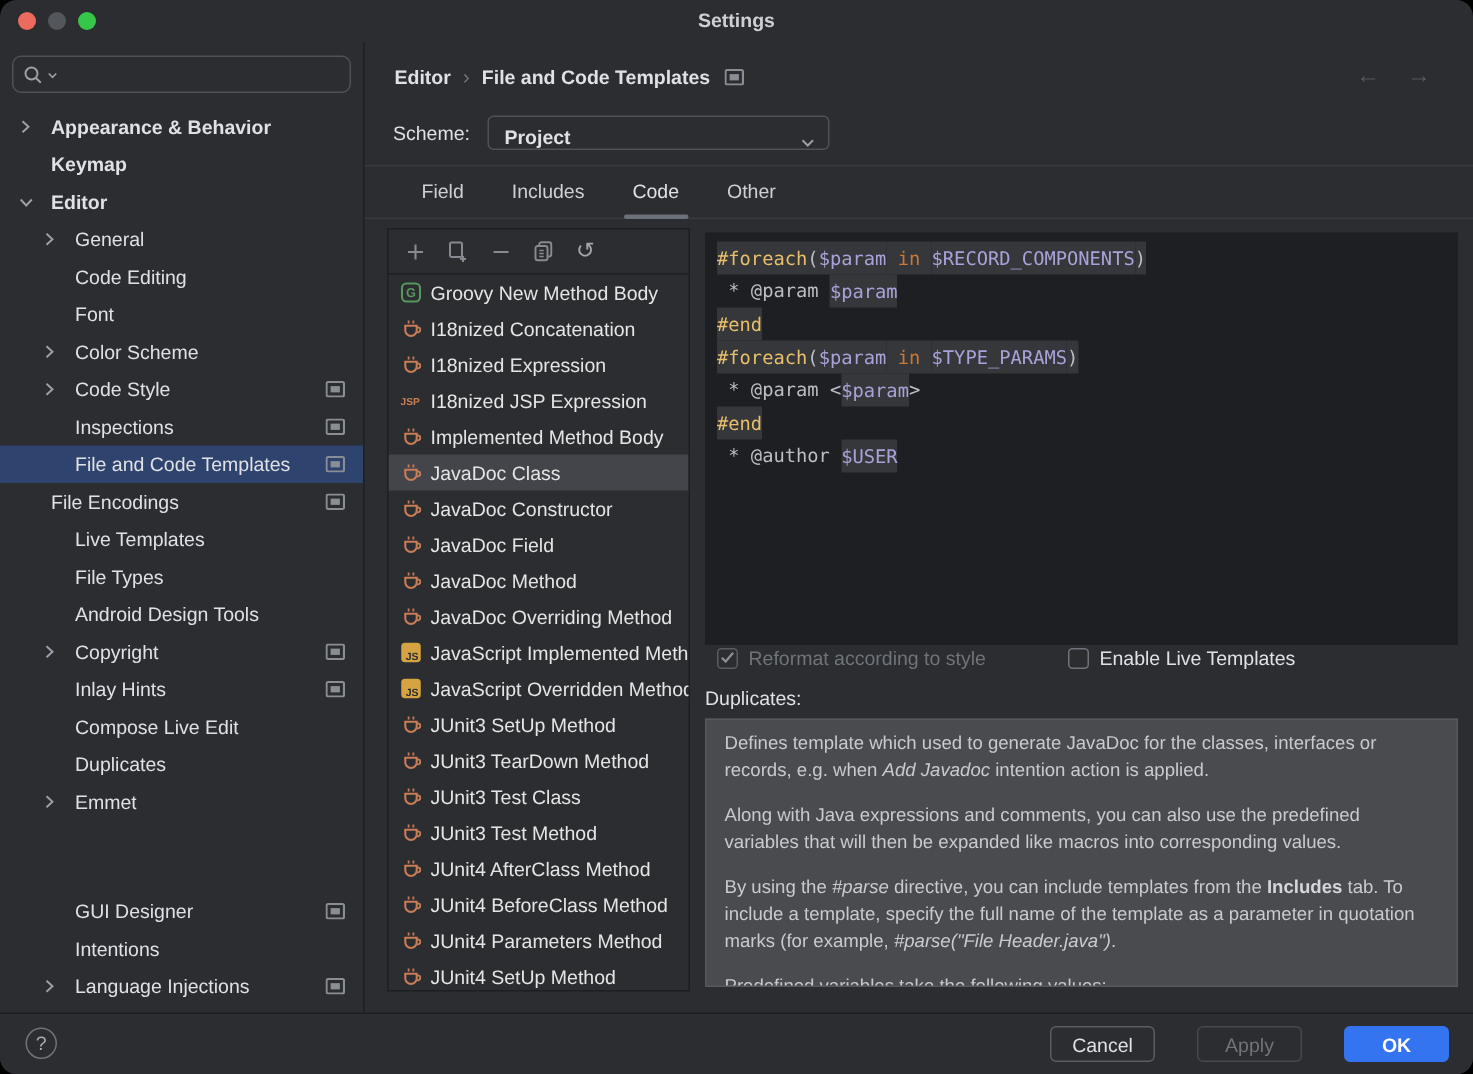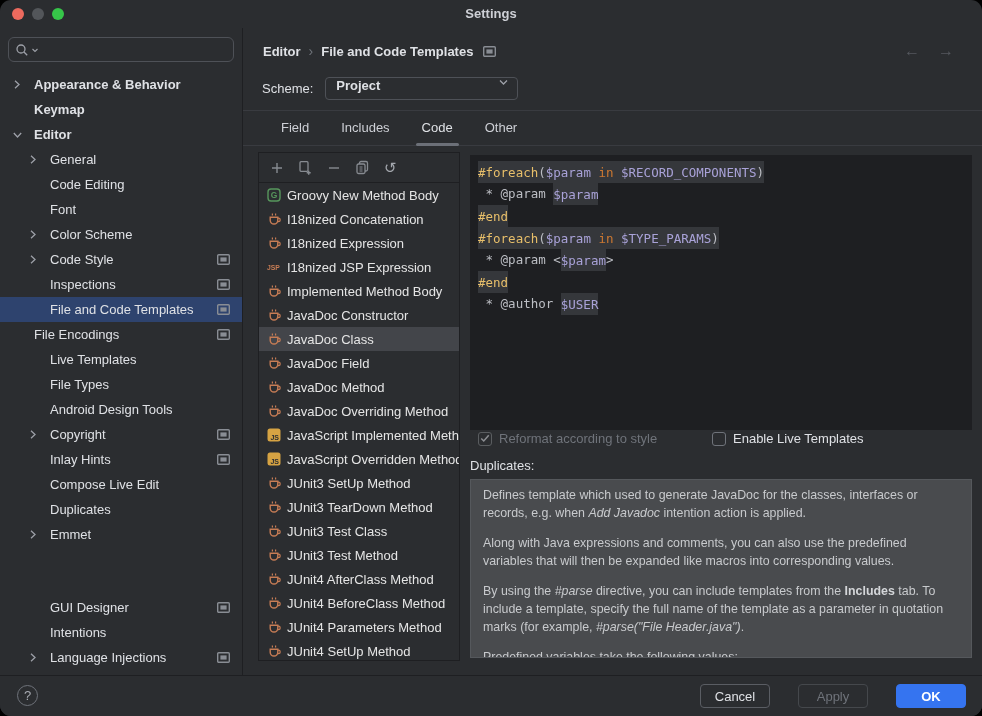--- a/index.html
+++ b/index.html
@@ -29,21 +29,21 @@
 
   
   .content{position:absolute;left:243px;top:28px;right:0;bottom:40px;}
   .crumbrow{position:absolute;top:0;left:0;right:0;height:46px;display:flex;align-items:center;padding-left:20px;box-sizing:border-box;}
   .crumb{font-weight:700;color:#DFE1E5;}
   .crumb-sep{color:#6F737A;margin:0 8px;font-size:14px;}
   .crumb-mon{margin-left:10px;display:flex;align-items:center;}
   .navarrows{position:absolute;right:28px;top:0;height:46px;display:flex;align-items:center;gap:18px;color:#56595F;font-size:16px;}
   .schemerow{position:absolute;top:49px;left:19px;display:flex;align-items:center;}
   .schemelabel{margin-right:12px;}
-  .schemeselect{width:193px;height:23px;border:1px solid #4E5157;border-radius:4px;display:flex;align-items:flex-start;padding:0 8px 0 10px;box-sizing:border-box;gap:18px;}
+  .schemeselect{width:228px;height:23px;border:1px solid #4E5157;border-radius:4px;display:flex;align-items:flex-end;padding:0 8px 0 10px;box-sizing:border-box;gap:18px;}
   .schemeselect .val{font-weight:700;flex:1;}
   .sep1{position:absolute;top:82px;left:0;right:0;height:1px;background:#393B40;}
   .tabs{position:absolute;top:83px;left:0;right:0;height:35px;display:flex;align-items:center;padding-left:26px;border-bottom:1px solid #393B40;box-sizing:border-box;}
   .tab{position:relative;height:35px;line-height:34px;padding:0 12px;margin-right:8px;color:#CED0D6;cursor:default;}
   .tab.sel{color:#DFE1E5;}
   .tab.sel::after{content:"";position:absolute;left:6px;right:6px;bottom:0;height:3px;border-radius:2px;background:#6C7078;}
 
   
   .listpanel{position:absolute;left:15px;top:124px;width:202px;height:509px;border:1px solid #1E1F22;box-sizing:border-box;background:#2B2D30;}
   .listtoolbar{height:29px;display:flex;align-items:center;padding-left:4px;border-bottom:1px solid #1E1F22;}
@@ -435,39 +435,39 @@
           <div class="lrow">
             <span class="lic">
               <svg width="15" height="15" viewBox="0 0 15 15" fill="none">
                 <path d="M5.4 1.6v2M8.6 1.6v2" stroke="#C77D55" stroke-width="1.2"></path>
                 <path d="M3.2 5.2h7.6v3a3.8 3.8 0 0 1-7.6 0z" stroke="#C77D55" stroke-width="1.4"></path>
                 <path d="M10.9 6.2h.6a1.7 1.7 0 0 1 0 3.4h-.8" stroke="#C77D55" stroke-width="1.2"></path>
               </svg>
             </span>
             <span class="llbl">Implemented Method Body</span>
           </div>
+          <div class="lrow sel">
+            <span class="lic">
+              <svg width="15" height="15" viewBox="0 0 15 15" fill="none">
+                <path d="M5.4 1.6v2M8.6 1.6v2" stroke="#C77D55" stroke-width="1.2"></path>
+                <path d="M3.2 5.2h7.6v3a3.8 3.8 0 0 1-7.6 0z" stroke="#C77D55" stroke-width="1.4"></path>
+                <path d="M10.9 6.2h.6a1.7 1.7 0 0 1 0 3.4h-.8" stroke="#C77D55" stroke-width="1.2"></path>
+              </svg>
+            </span>
+            <span class="llbl">JavaDoc Class</span>
+          </div>
           <div class="lrow">
             <span class="lic">
               <svg width="15" height="15" viewBox="0 0 15 15" fill="none">
                 <path d="M5.4 1.6v2M8.6 1.6v2" stroke="#C77D55" stroke-width="1.2"></path>
                 <path d="M3.2 5.2h7.6v3a3.8 3.8 0 0 1-7.6 0z" stroke="#C77D55" stroke-width="1.4"></path>
                 <path d="M10.9 6.2h.6a1.7 1.7 0 0 1 0 3.4h-.8" stroke="#C77D55" stroke-width="1.2"></path>
               </svg>
             </span>
             <span class="llbl">JavaDoc Constructor</span>
-          </div>
-          <div class="lrow sel">
-            <span class="lic">
-              <svg width="15" height="15" viewBox="0 0 15 15" fill="none">
-                <path d="M5.4 1.6v2M8.6 1.6v2" stroke="#C77D55" stroke-width="1.2"></path>
-                <path d="M3.2 5.2h7.6v3a3.8 3.8 0 0 1-7.6 0z" stroke="#C77D55" stroke-width="1.4"></path>
-                <path d="M10.9 6.2h.6a1.7 1.7 0 0 1 0 3.4h-.8" stroke="#C77D55" stroke-width="1.2"></path>
-              </svg>
-            </span>
-            <span class="llbl">JavaDoc Class</span>
           </div>
           <div class="lrow">
             <span class="lic">
               <svg width="15" height="15" viewBox="0 0 15 15" fill="none">
                 <path d="M5.4 1.6v2M8.6 1.6v2" stroke="#C77D55" stroke-width="1.2"></path>
                 <path d="M3.2 5.2h7.6v3a3.8 3.8 0 0 1-7.6 0z" stroke="#C77D55" stroke-width="1.4"></path>
                 <path d="M10.9 6.2h.6a1.7 1.7 0 0 1 0 3.4h-.8" stroke="#C77D55" stroke-width="1.2"></path>
               </svg>
             </span>
             <span class="llbl">JavaDoc Field</span>

